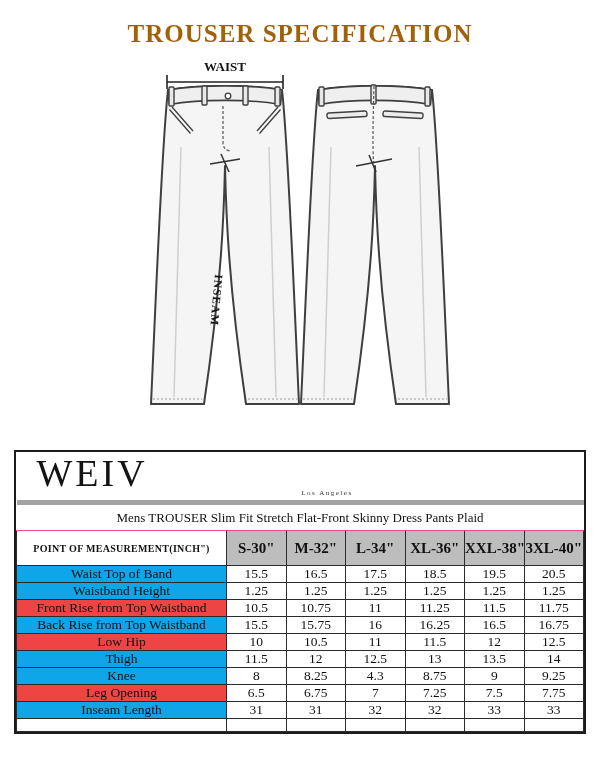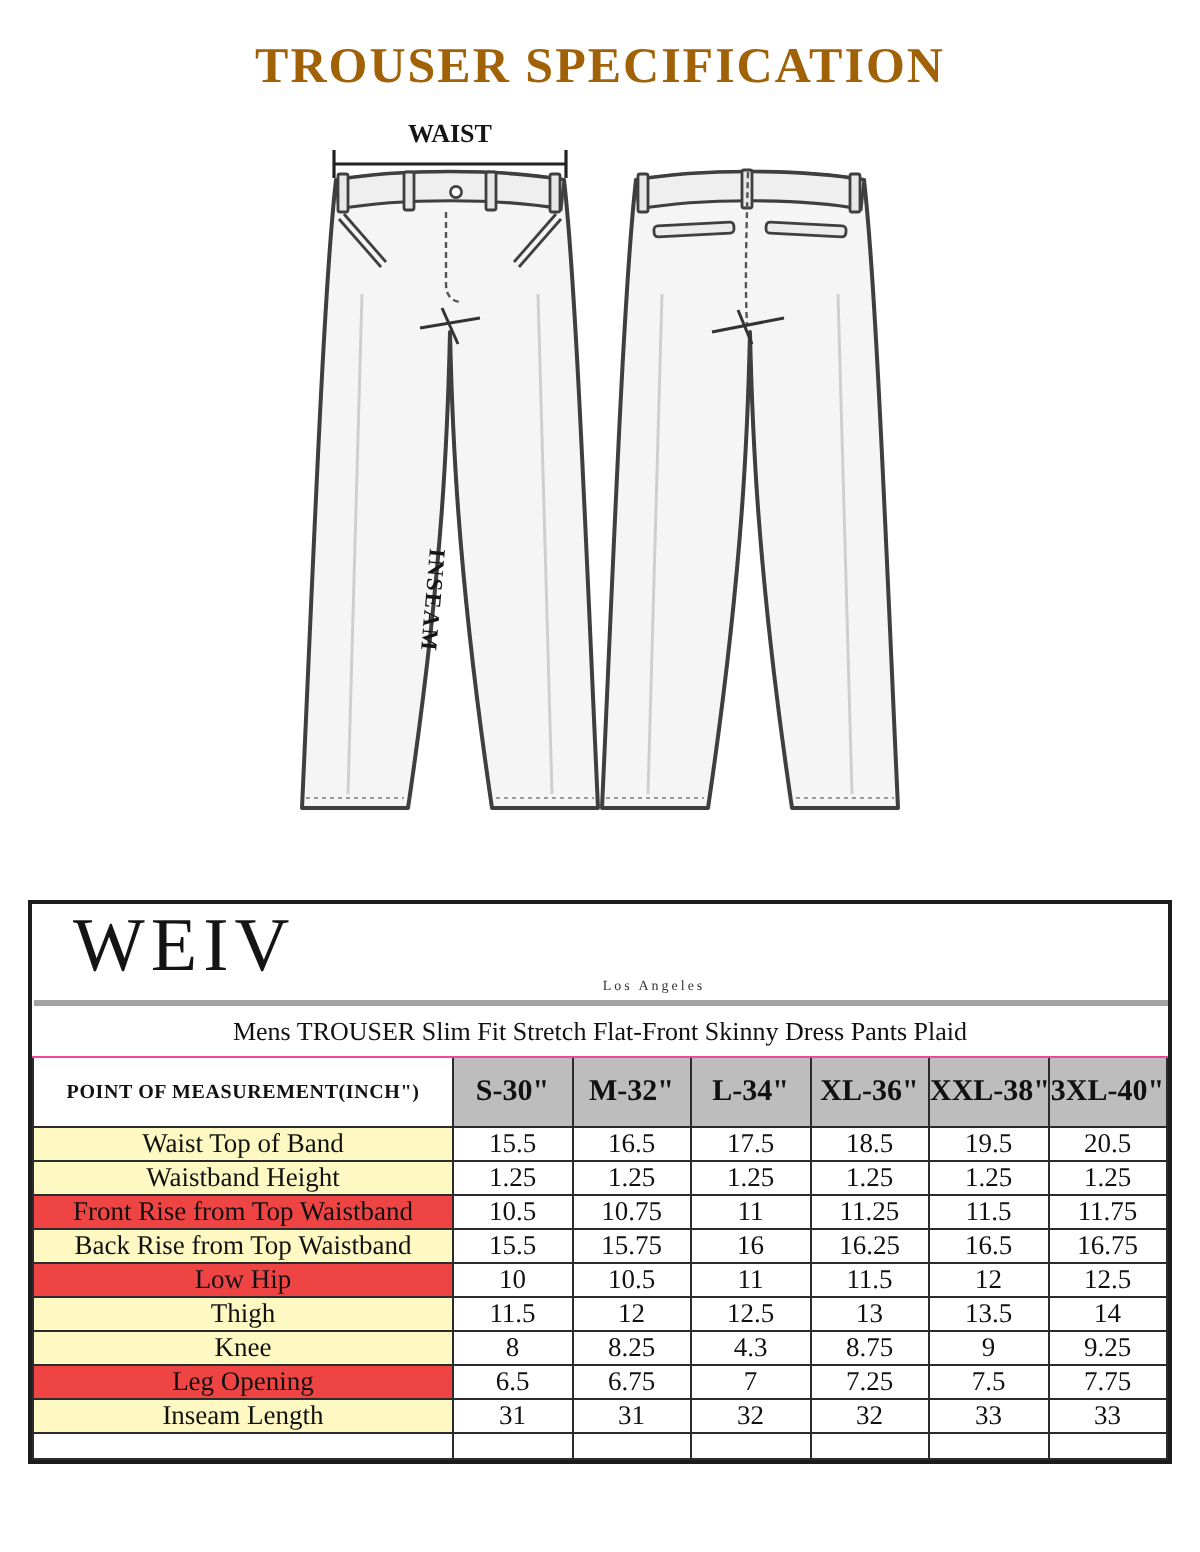--- a/index.html
+++ b/index.html
@@ -17,31 +17,31 @@
   .spec-box{
     position:absolute;top:450px;left:14px;width:572px;
     border:2px solid #1c1c1c;background:#fff;box-sizing:border-box;
   }
   table.spec{border-collapse:collapse;width:100%;table-layout:fixed;}
   table.spec td,table.spec th{
     border:1px solid #2b2b2b;padding:0;text-align:center;vertical-align:middle;
     overflow:hidden;white-space:nowrap;
   }
   col.c-label{width:210px;}
-  tr.logo-row td{border:none;border-bottom:3px solid #a3a3a3;height:44px;text-align:left;}
+  tr.logo-row td{border:none;border-bottom:5px solid #a3a3a3;height:44px;text-align:left;}
   .brand-name{font-size:38px;letter-spacing:3px;line-height:1;margin:2px 0 0 20px;color:#141414;}
   .brand-tagline{font-size:7px;letter-spacing:1.5px;margin:-3px 0 3px 54px;color:#333;text-align:center;}
   tr.product-row td{border:none;border-bottom:1px solid #ec4899;height:25px;font-size:13px;}
   tr.head-row th{height:34px;font-weight:bold;}
   th.corner{background:#ffffff;font-size:10px;letter-spacing:.3px;font-weight:bold;}
   th.size{background:#bdbdbd;font-size:15px;}
   tr.data-row{height:16px;}
   tr.data-row td{font-size:13.5px;}
   tr.data-row td.lbl{background:#ef4444;}
-  tr.data-row.shaded td.lbl{background:#fef9c3;margin-top:48px;}
+  tr.data-row.shaded td.lbl{background:#0ea5e9;margin-top:48px;}
   tr.empty-row{height:13px;}
   tr.empty-row td{background:#fff;}
 </style>
 </head>
 <body>
 
 <div class="page-title">TROUSER SPECIFICATION</div>
 
 <svg class="drawing" width="600" height="370" viewBox="0 0 600 370">
 

